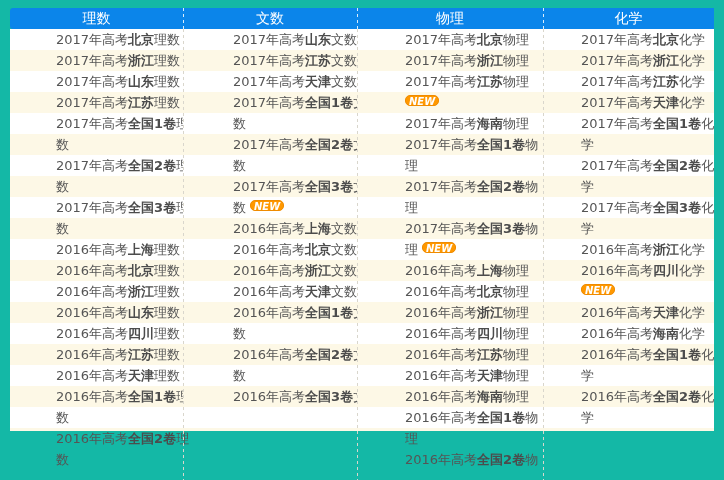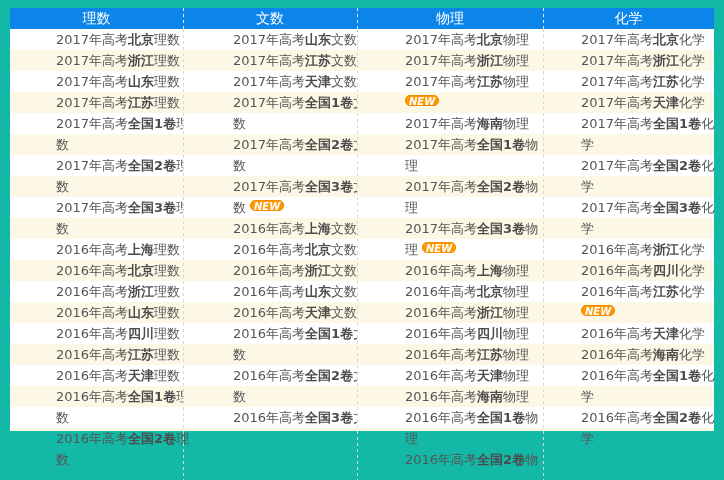--- a/index.html
+++ b/index.html
@@ -156,23 +156,20 @@
           <a class="item" href="#">
             <div class="line"><span>2016年高考<b>上海</b>文数</span></div>
           </a>
           <a class="item" href="#">
             <div class="line"><span>2016年高考<b>北京</b>文数</span></div>
           </a>
           <a class="item" href="#">
             <div class="line"><span>2016年高考<b>浙江</b>文数</span></div>
           </a>
           <a class="item" href="#">
-            <div class="line"><span>2016年高考<b>山东</b>文数</span></div>
-          </a>
-          <a class="item" href="#">
             <div class="line"><span>2016年高考<b>天津</b>文数</span></div>
           </a>
           <a class="item" href="#">
             <div class="line"><span>2016年高考<b>全国1卷</b>文</span></div>
             <div class="line"><span>数</span></div>
           </a>
           <a class="item" href="#">
             <div class="line"><span>2016年高考<b>全国2卷</b>文</span></div>
             <div class="line"><span>数</span></div>
           </a>
@@ -268,21 +265,20 @@
             <div class="line"><span>2017年高考<b>全国3卷</b>化</span></div>
             <div class="line"><span>学</span></div>
           </a>
           <a class="item" href="#">
             <div class="line"><span>2016年高考<b>浙江</b>化学</span></div>
           </a>
           <a class="item" href="#">
             <div class="line"><span>2016年高考<b>四川</b>化学</span></div>
           </a>
           <a class="item" href="#">
-            <div class="line"><span>2016年高考<b>江苏</b>化学</span></div>
             <div class="line"><span></span><span class="badge" style="background: rgb(255, 152, 0); margin-left: 0px;">NEW</span></div>
           </a>
           <a class="item" href="#">
             <div class="line"><span>2016年高考<b>天津</b>化学</span></div>
           </a>
           <a class="item" href="#">
             <div class="line"><span>2016年高考<b>海南</b>化学</span></div>
           </a>
           <a class="item" href="#">
             <div class="line"><span>2016年高考<b>全国1卷</b>化</span></div>

